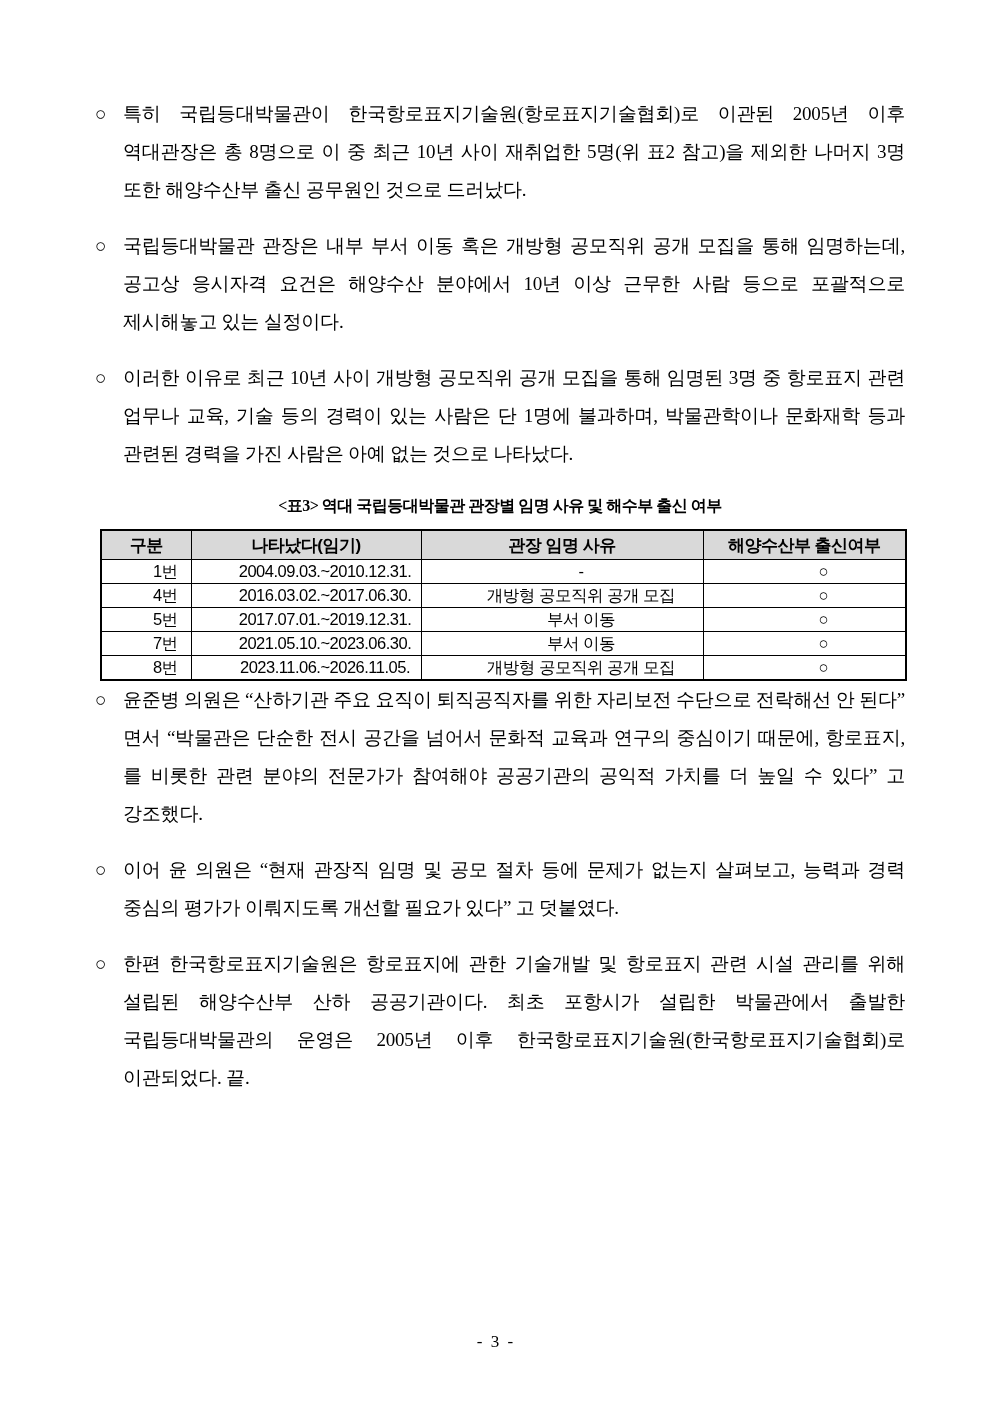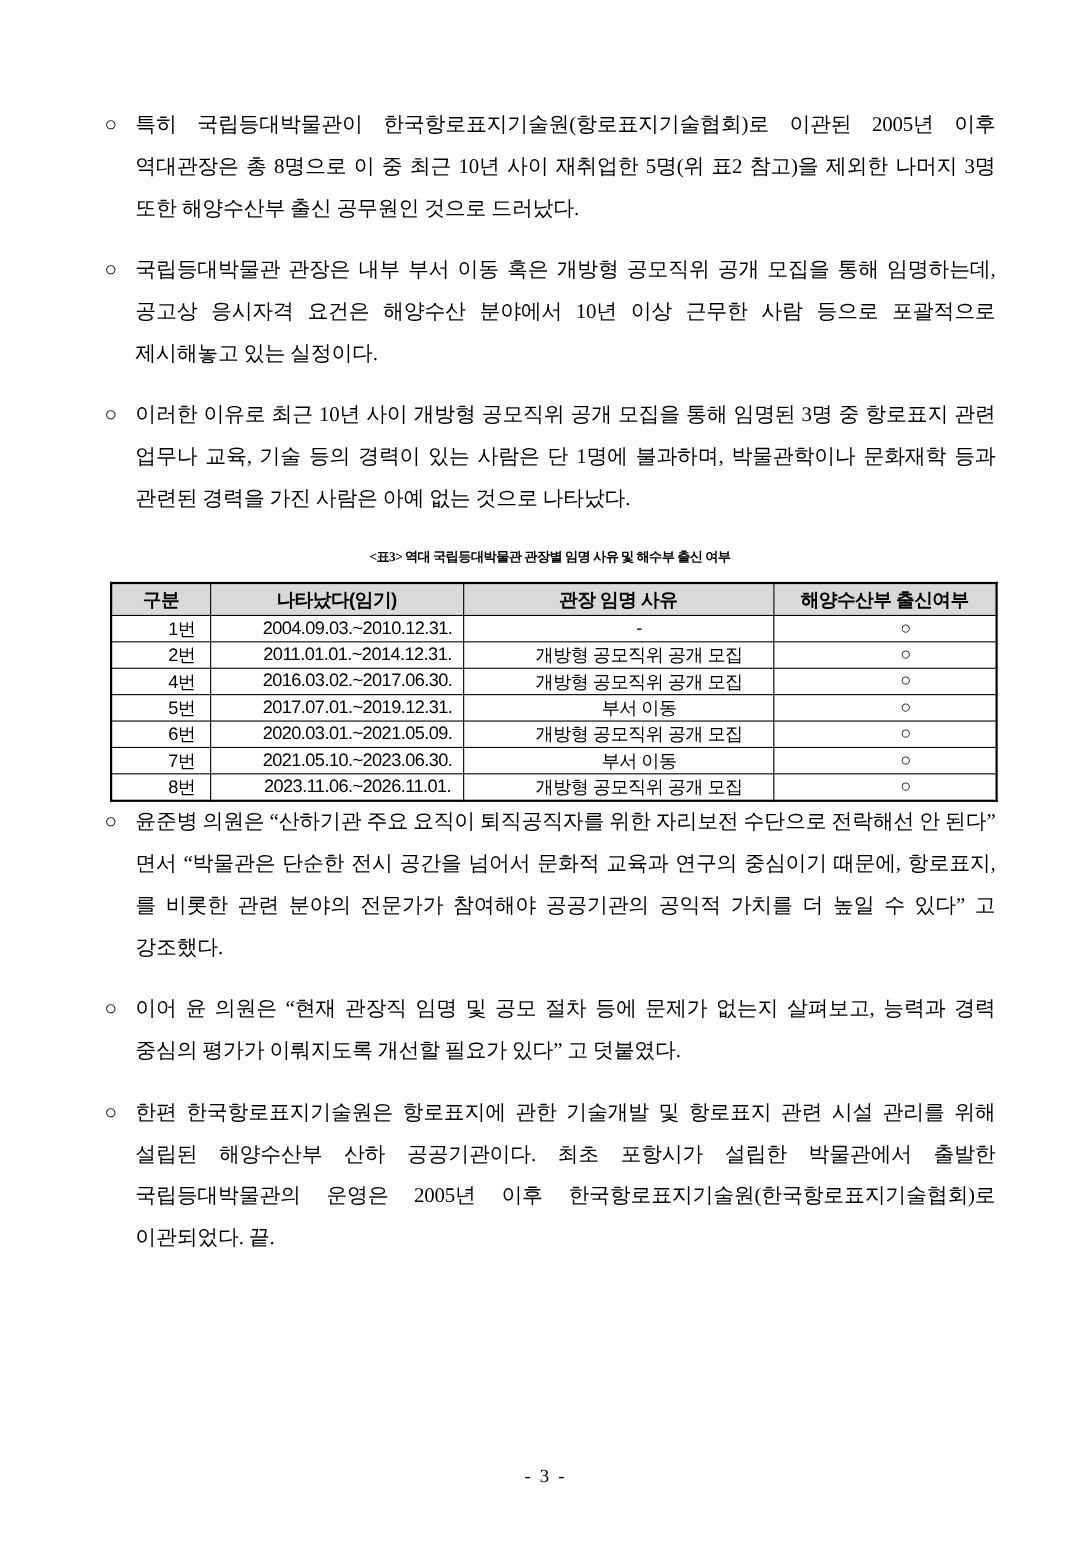--- a/index.html
+++ b/index.html
@@ -29,21 +29,21 @@
   }
   .ptext {
     flex: 1;
     text-align: justify;
     letter-spacing: -0.2px;
     word-break: keep-all;
   }
   .table-title {
     text-align: center;
     font-weight: bold;
-    font-size: 12px;
+    font-size: 16px;
     line-height: 30px;
     margin: 0 0 8px 0;
     letter-spacing: -0.5px;
   }
   table.appt {
     border-collapse: collapse;
     table-layout: fixed;
     width: 805px;
     margin-left: 5px;
     border: 2px solid #000000;
@@ -131,52 +131,40 @@
       </tr>
     </thead>
     <tbody>
       <tr>
         <td>1번</td>
         <td>2004.09.03.~2010.12.31.</td>
         <td>-</td>
         <td class="c-circle">○</td>
       </tr>
       <tr>
-        <td>2번</td>
-        <td>2011.01.01.~2014.12.31.</td>
-        <td>개방형 공모직위 공개 모집</td>
-        <td class="c-circle">○</td>
-      </tr>
-      <tr>
         <td>4번</td>
         <td>2016.03.02.~2017.06.30.</td>
         <td>개방형 공모직위 공개 모집</td>
         <td class="c-circle">○</td>
       </tr>
       <tr>
         <td>5번</td>
         <td>2017.07.01.~2019.12.31.</td>
         <td>부서 이동</td>
         <td class="c-circle">○</td>
       </tr>
       <tr>
-        <td>6번</td>
-        <td>2020.03.01.~2021.05.09.</td>
-        <td>개방형 공모직위 공개 모집</td>
-        <td class="c-circle">○</td>
-      </tr>
-      <tr>
         <td>7번</td>
         <td>2021.05.10.~2023.06.30.</td>
         <td>부서 이동</td>
         <td class="c-circle">○</td>
       </tr>
       <tr>
         <td>8번</td>
-        <td>2023.11.06.~2026.11.01.</td>
+        <td>2023.11.06.~2026.11.05.</td>
         <td>개방형 공모직위 공개 모집</td>
         <td class="c-circle">○</td>
       </tr>
     </tbody>
   </table>
 
 
   <div class="para">
     <span class="bullet">○</span>
     <div class="ptext">윤준병 의원은 “산하기관 주요 요직이 퇴직공직자를 위한 자리보전 수단으로 전락해선 안 된다” 면서 “박물관은 단순한 전시 공간을 넘어서 문화적 교육과 연구의 중심이기 때문에, 항로표지, 를 비롯한 관련 분야의 전문가가 참여해야 공공기관의 공익적 가치를 더 높일 수 있다” 고 강조했다.</div>

